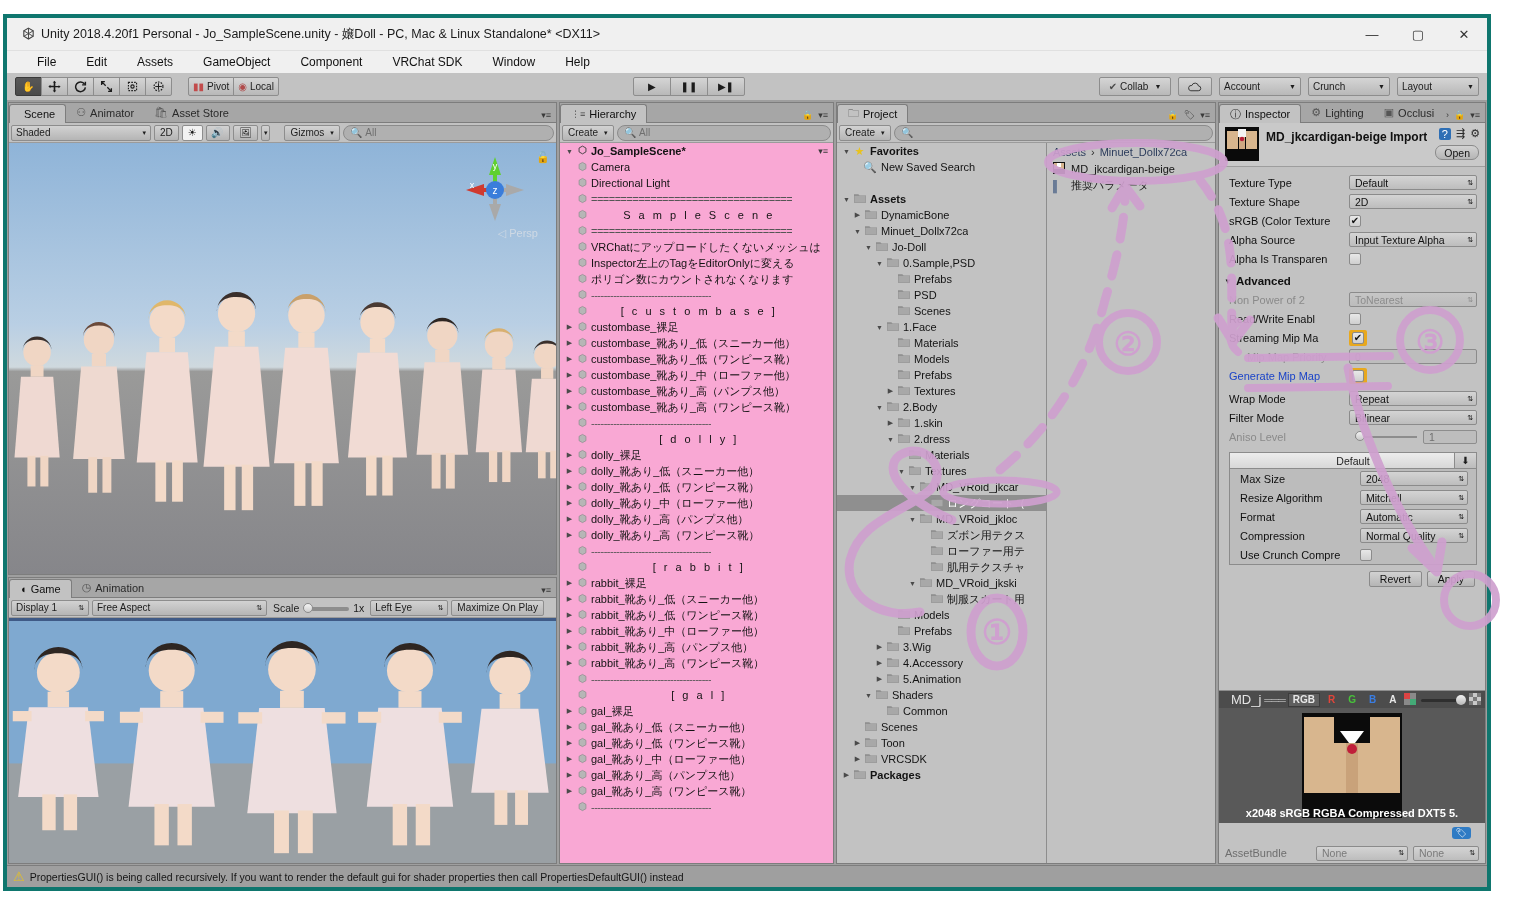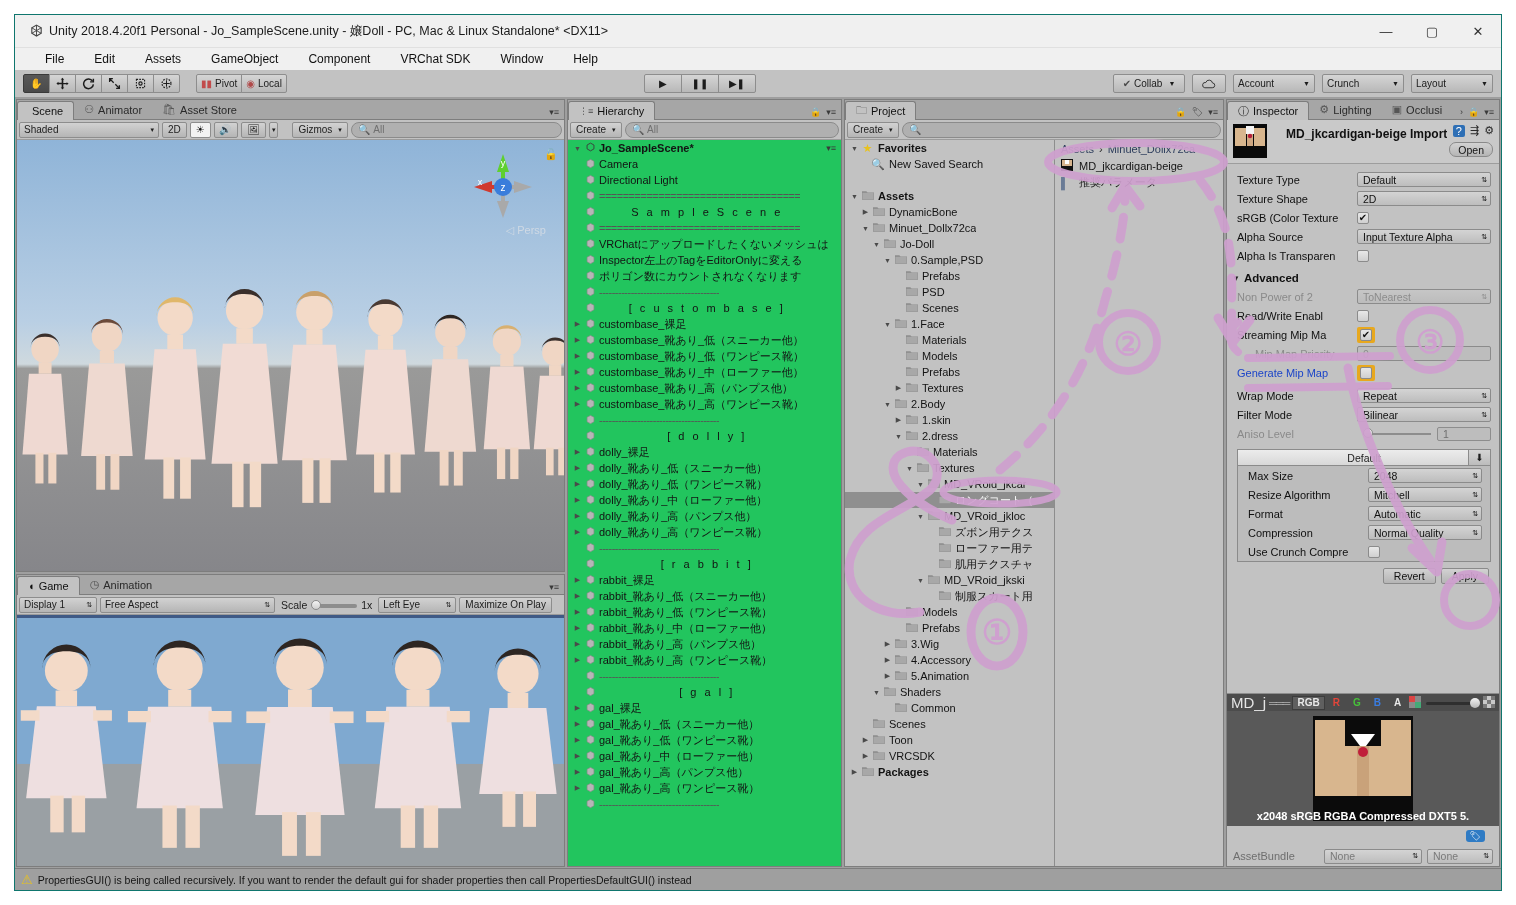--- a/index.html
+++ b/index.html
@@ -5,24 +5,24 @@
   * { box-sizing: border-box; margin:0; padding:0; }
   html,body { background:#fff; }
   body {
     width:1516px; height:905px;
     font-family:"Liberation Sans", sans-serif;
     font-size:11px;
     -webkit-font-smoothing:antialiased;
     overflow:hidden;
   }
   #app {
-    position:absolute; left:14px; top:14px;
+    position:absolute; left:3px; top:14px;
     width:1488px; height:877px;
     background:#c2c2c2;
-    border:1px solid #0f766e;
+    border:4px solid #0f766e;
     display:flex; flex-direction:column;
   }
   
   .titlebar {
     height:33px; background:#f0f0f0;
     display:flex; align-items:center;
     border-bottom:1px solid #e0e0e0;
     flex:0 0 auto;
   }
   .title-icon { width:26px; margin-left:8px; display:flex; justify-content:center; color:#333; }
@@ -86,21 +86,21 @@
   
   .scene-view { flex:1 1 auto; position:relative; overflow:hidden;
                 background:linear-gradient(#8fb4d8 0%,#b9cfe4 42%,#cfd9de 52%,#9a9a99 53%,#86868a 100%); }
   .gizmo { position:absolute; right:22px; top:8px; width:78px; height:105px; }
   .persp { position:absolute; right:18px; top:84px; color:#cfd9e4; font-size:11px; }
   .lock-ico { position:absolute; right:6px; top:8px; color:#d6dde6; font-size:11px; }
   .dolls { position:absolute; left:0; right:0; bottom:0; height:72%; }
   .game-view { flex:1 1 auto; position:relative; overflow:hidden; background:#7fa9d0; }
   .gv-bar { height:3px; background:#3f5a86; }
   
-  .tree { flex:1 1 auto; overflow:hidden; background:#22c55e; position:relative; }
+  .tree { flex:1 1 auto; overflow:hidden; background:#f9a8d4; position:relative; }
   .row { height:16px; display:flex; align-items:center; padding-left:4px;
          font-size:11px; color:#131313; white-space:nowrap; }
   .row.sel { background:#8f8f8f; color:#fff; }
   .tri { width:11px; flex:0 0 11px; color:#4a4a4a; font-size:7px; text-align:center; }
   .tri.none { color:transparent; }
   .ind { flex:0 0 auto; }
   .cube { width:14px; flex:0 0 14px; margin-right:2px; color:#8d8d8d; font-size:11px; text-align:center; }
   .folder { width:15px; flex:0 0 15px; margin-right:3px; text-align:center; font-size:11px; color:#6d6d6d; }
   .label { overflow:hidden; text-overflow:clip; }
   .label.bold { font-weight:bold; }
@@ -112,21 +112,21 @@
   .proj-right { flex:1 1 auto; background:#c2c2c2; overflow:hidden; position:relative; }
   .breadcrumb { height:17px; display:flex; align-items:center; padding-left:6px;
                 font-size:11px; color:#2c2c2c; gap:5px; }
   .crumb-link { color:#2c3c5c; }
   .asset-row { height:17px; display:flex; align-items:center; padding-left:6px; font-size:11px; color:#141414; gap:4px; }
   .proj-foot { height:18px; background:#b4b4b4; border-top:1px solid #8d8d8d;
                display:flex; align-items:center; padding-left:5px; gap:4px; font-size:10.5px;
                color:#1a1a1a; flex:0 0 auto; }
   
   .insp-body { flex:1 1 auto; overflow:hidden; background:#c2c2c2; display:flex; flex-direction:column; }
-  .insp-head { height:44px; display:flex; align-items:flex-start; padding:4px 4px 0 6px; gap:19px;
+  .insp-head { height:44px; display:flex; align-items:flex-start; padding:4px 4px 0 6px; gap:7px;
                border-bottom:1px solid #9d9d9d; background:#c9c9c9; position:relative; flex:0 0 auto;}
   .insp-thumb { width:34px; height:34px; background:#111; flex:0 0 34px; position:relative; overflow:hidden; }
   .insp-title { font-size:12px; font-weight:bold; color:#101010; padding-top:3px;
                 white-space:nowrap; overflow:hidden; }
   .insp-hicons { position:absolute; right:5px; top:4px; display:flex; gap:5px; align-items:center; color:#2a2a2a; font-size:11px; }
   .open-btn { position:absolute; right:6px; top:22px; height:15px; padding:0 8px;
               background:linear-gradient(#d2d2d2,#b5b5b5); border:1px solid #8a8a8a;
               border-radius:7px; font-size:10.5px; display:flex; align-items:center; color:#131313; }
   .prop { height:19px; display:flex; align-items:center; padding:0 8px 0 10px; font-size:11px; color:#101010; }
   .prop .pname { width:120px; flex:0 0 120px; white-space:nowrap; overflow:hidden; }
@@ -156,21 +156,21 @@
   .plat-dl { position:absolute; right:0; top:0; bottom:0; width:22px; border-left:1px solid #8b8b8b;
              display:flex; align-items:center; justify-content:center; font-size:10px;
              background:linear-gradient(#d5d5d5,#bcbcbc); }
   .btnrow { display:flex; justify-content:flex-end; gap:5px; padding:6px 10px 0 0; }
   .sbtn { height:16px; padding:0 10px; background:linear-gradient(#d2d2d2,#b5b5b5);
           border:1px solid #8a8a8a; border-radius:2px; font-size:10.5px; display:flex;
           align-items:center; color:#111; }
   
   .preview { flex:0 0 auto; border-top:1px solid #8d8d8d; background:#5a5a5a; }
   .pv-bar { height:17px; background:#4c4c4c; display:flex; align-items:center; gap:3px; padding:0 4px; }
-  .pv-name { color:#e4e4e4; font-size:15px; }
+  .pv-name { color:#e4e4e4; font-size:13px;margin-left:8px; }
   .pv-chip { height:14px; padding:0 4px; background:#5f5f5f; border:1px solid #3c3c3c;
              display:flex; align-items:center; font-size:10px; font-weight:bold; }
   .pv-img { height:115px; background:#595959; display:flex; align-items:center; justify-content:center; position:relative; }
   .pv-fmt { position:absolute; left:0; right:0; bottom:4px; text-align:center; color:#fff;
             font-size:11px; font-weight:bold; white-space:nowrap; }
   .pv-foot { height:20px; background:#c2c2c2; display:flex; align-items:center; padding:0 6px; gap:5px; }
   .ab-label { font-size:11px; color:#6e6e6e; width:86px; flex:0 0 86px; }
   
   .statusbar { height:22px; background:#9f9f9f; border-top:1px solid #7d7d7d; display:flex;
                align-items:center; padding-left:6px; gap:5px; flex:0 0 auto; }

